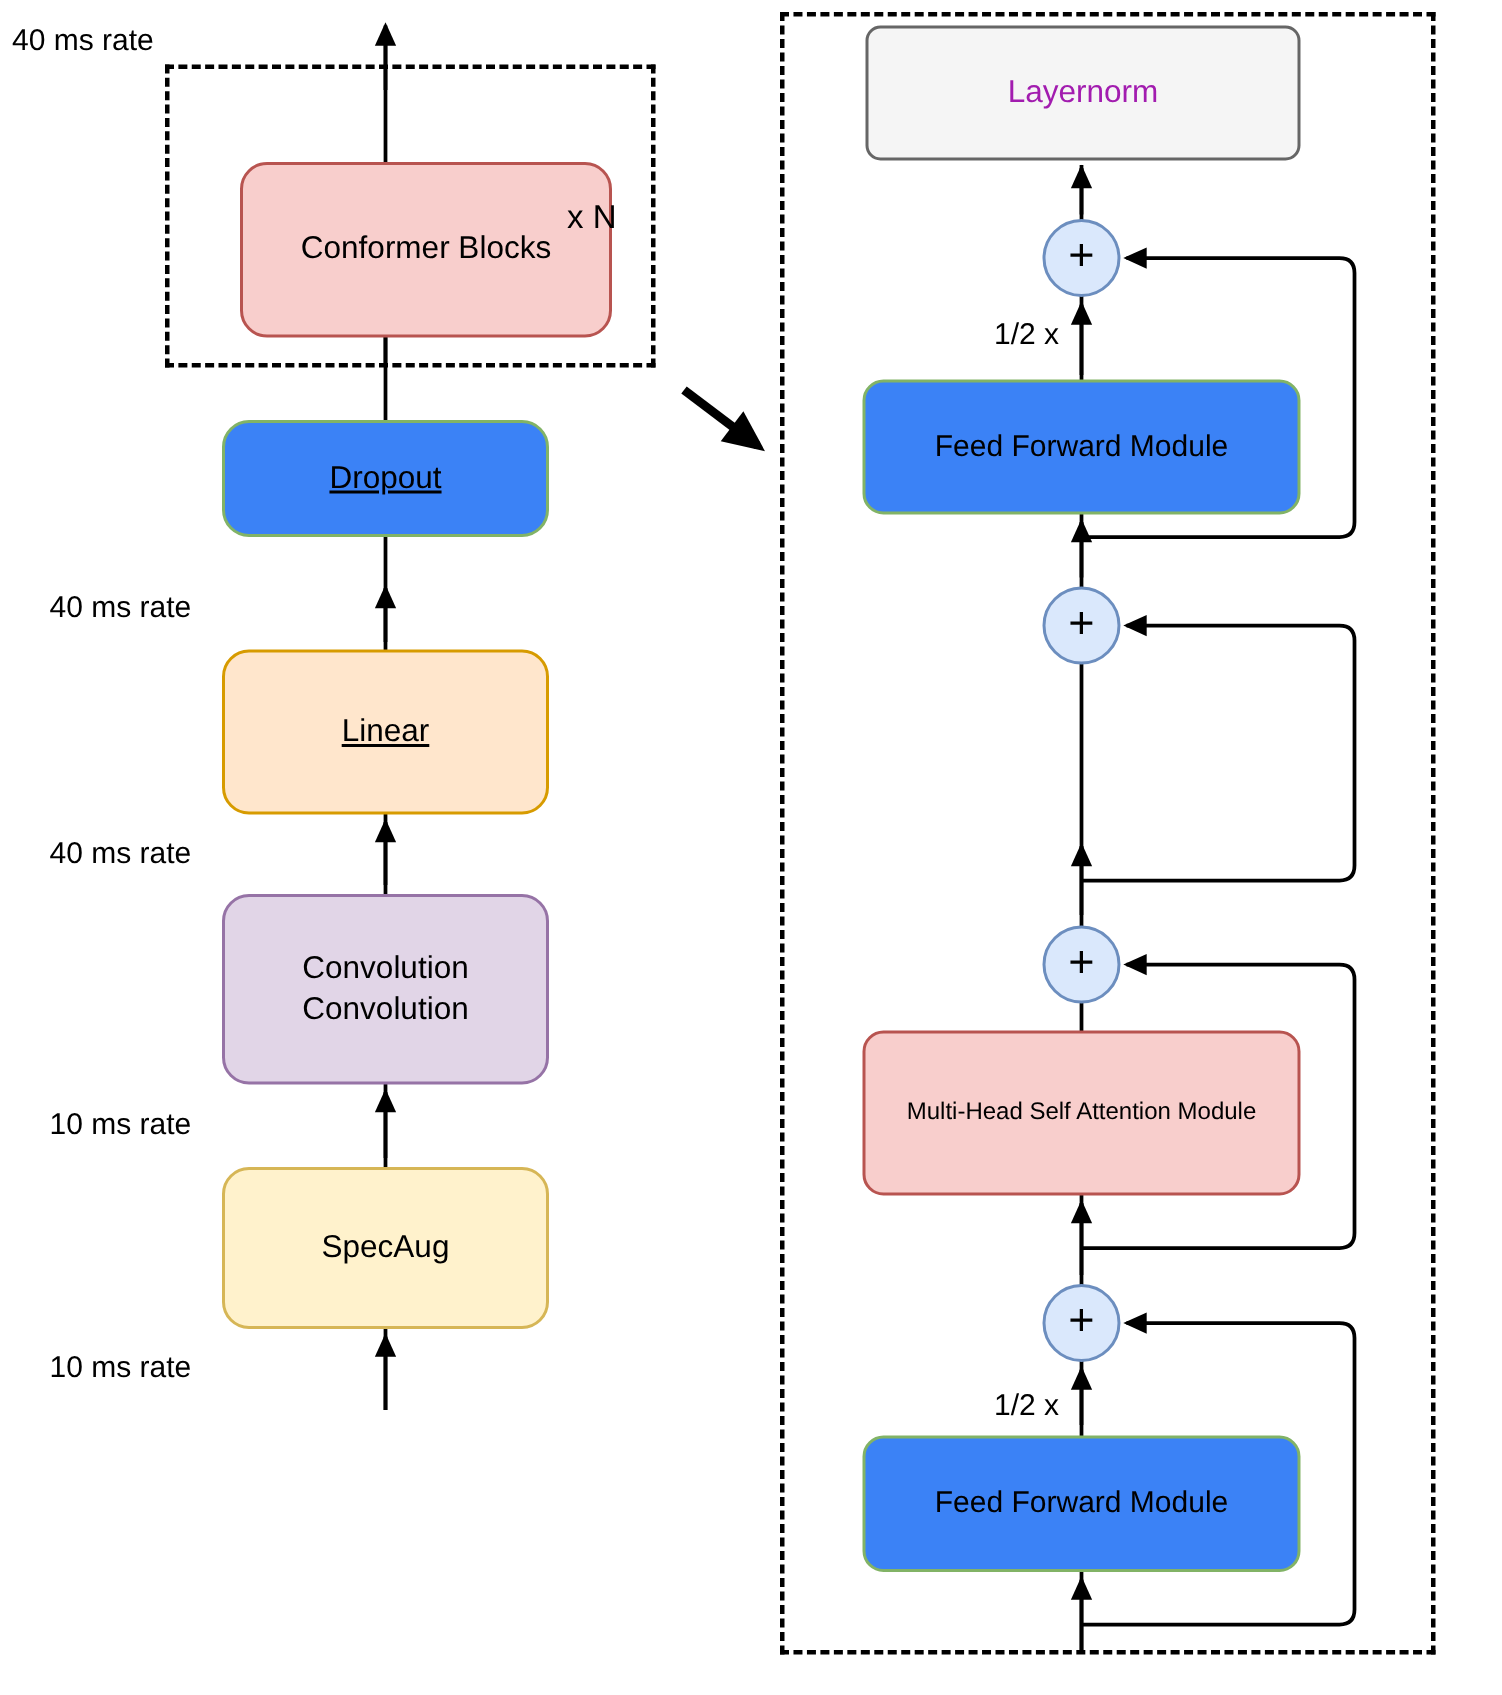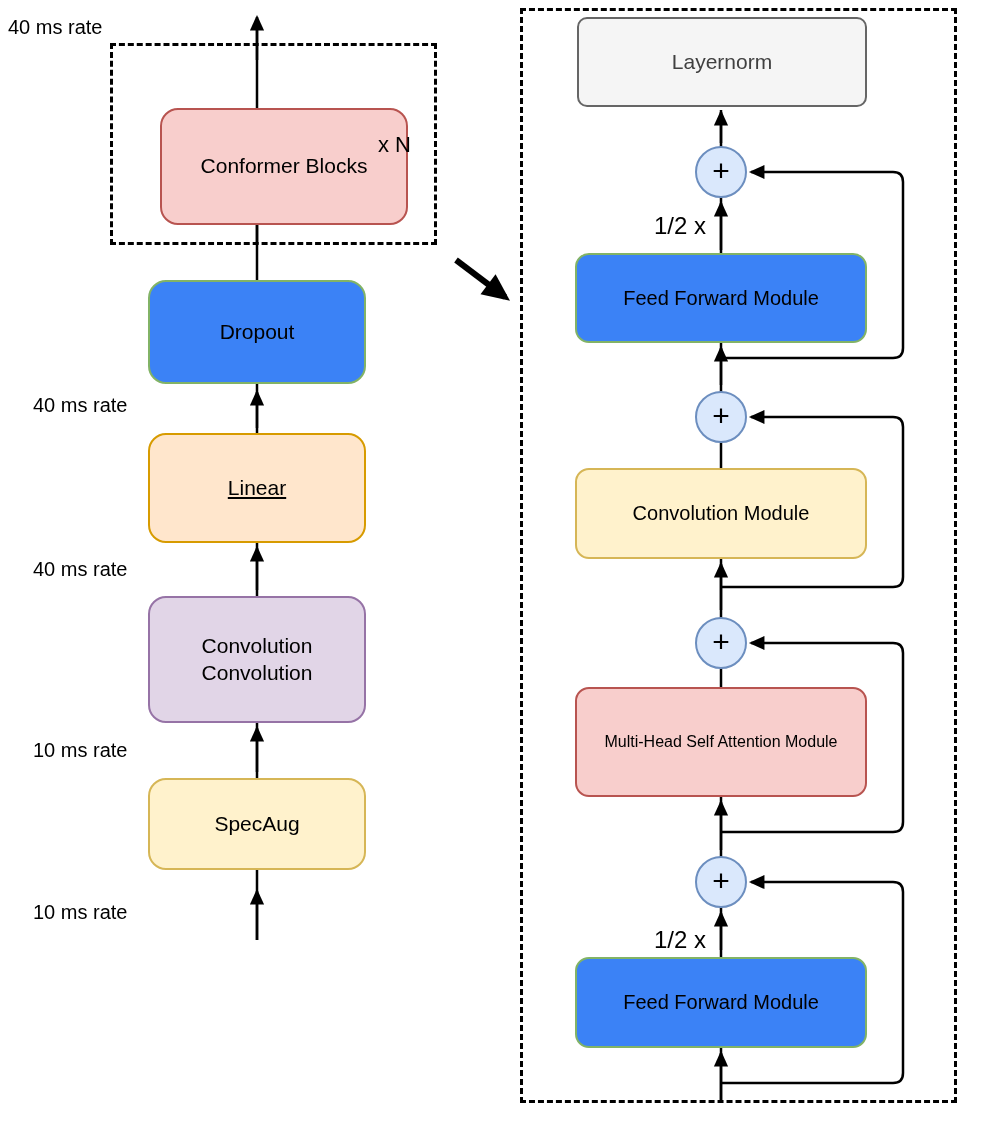--- a/index.html
+++ b/index.html
@@ -15,32 +15,32 @@
     text-align:center;border:2px solid #000;box-sizing:border-box;
     font-size:21px;line-height:1.25;padding:4px 10px;
   }
   .rounded-lg{border-radius:18px;}
   .rounded-md{border-radius:14px;}
   .red{background:#f8cecc;border-color:#b85450;}
   .green{background:#3b82f6;border-color:#82b366;}
   .orange{background:#ffe6cc;border-color:#d79b00;}
   .purple{background:#e1d5e7;border-color:#9673a6;}
   .yellow{background:#fff2cc;border-color:#d6b656;}
-  .gray{background:#f5f5f5;border-color:#666666;color:#404040;border-radius:10px;}
+  .gray{background:#f5f5f5;border-color:#666666;color:#a21caf;border-radius:10px;}
   .dashed-box{
     position:absolute;border:3px dashed #000;box-sizing:border-box;background:transparent;
   }
   .plus-circle{
     position:absolute;width:52px;height:52px;border-radius:50%;
     background:#dae8fc;border:2px solid #6c8ebf;box-sizing:border-box;
     display:flex;align-items:center;justify-content:center;
     font-size:30px;font-weight:500;color:#000;padding-bottom:3px;
   }
   .free-label{position:absolute;font-size:20px;white-space:nowrap;}
-  .half-label{position:absolute;font-size:24px;width:80px;text-align:right;white-space:nowrap;}
+  .half-label{position:absolute;font-size:20px;width:80px;text-align:right;white-space:nowrap;}
   .repeat-label{position:absolute;font-size:22px;white-space:nowrap;}
 </style>
 </head>
 <body>
 
 <div id="canvas">
 
   <svg class="connectors" viewBox="0 0 1001 1130" xmlns="http://www.w3.org/2000/svg">
     <defs>
       <marker id="ah" viewBox="0 0 12 12" refX="10" refY="6" markerWidth="17" markerHeight="17" orient="auto" markerUnits="userSpaceOnUse">
@@ -79,53 +79,52 @@
   </svg>
 
   <div class="free-label" style="left:8px;top:16px;">40 ms rate</div>
 
   <div class="dashed-box" style="left:110px;top:43px;width:327px;height:202px;"></div>
 
   <div class="node red rounded-lg" style="left:160px;top:87px;width:248px;height:117px;margin-top:21px;">Conformer Blocks</div>
 
   <div class="repeat-label" style="left:378px;top:132px;text-align:right;">x N</div>
 
-  <div class="node green rounded-lg" style="left:148px;top:280px;width:218px;height:104px;">Dropout</div>
+  <div class="node green rounded-lg" style="left:148px;top:280px;width:218px;height:78px;text-decoration:underline;">Dropout</div>
 
   <div class="free-label" style="left:33px;top:394px;">40 ms rate</div>
 
   <div class="node orange rounded-lg" style="left:148px;top:433px;width:218px;height:110px;text-decoration:underline;">Linear</div>
 
   <div class="free-label" style="left:33px;top:558px;">40 ms rate</div>
 
   <div class="node purple rounded-lg" style="left:148px;top:596px;width:218px;height:127px;">Convolution Convolution</div>
 
   <div class="free-label" style="left:33px;top:739px;">10 ms rate</div>
 
-  <div class="node yellow rounded-lg" style="left:148px;top:778px;width:218px;height:92px;">SpecAug</div>
+  <div class="node yellow rounded-lg" style="left:148px;top:778px;width:218px;height:108px;">SpecAug</div>
 
   <div class="free-label" style="left:33px;top:901px;">10 ms rate</div>
 
   <div class="dashed-box" style="left:520px;top:8px;width:437px;height:1095px;"></div>
 
   <div class="node gray" style="left:577px;top:17px;width:290px;height:90px;">Layernorm</div>
 
   <div class="plus-circle" style="left:695px;top:146px;">
     <span>+</span>
   </div>
 
   <div class="half-label" style="left:626px;top:212px;">1/2 x</div>
 
   <div class="node green rounded-md" style="left:575px;top:253px;width:292px;height:90px;font-size:20px;">Feed Forward Module</div>
 
   <div class="plus-circle" style="left:695px;top:391px;">
     <span>+</span>
   </div>
 
-  <div class="node yellow rounded-md" style="left:575px;top:468px;width:292px;height:91px;font-size:20px;">Convolution Module</div>
 
   <div class="plus-circle" style="left:695px;top:617px;">
     <span>+</span>
   </div>
 
   <div class="node red rounded-md" style="left:575px;top:687px;width:292px;height:110px;font-size:16px;">Multi-Head Self Attention Module</div>
 
   <div class="plus-circle" style="left:695px;top:856px;">
     <span>+</span>
   </div>

